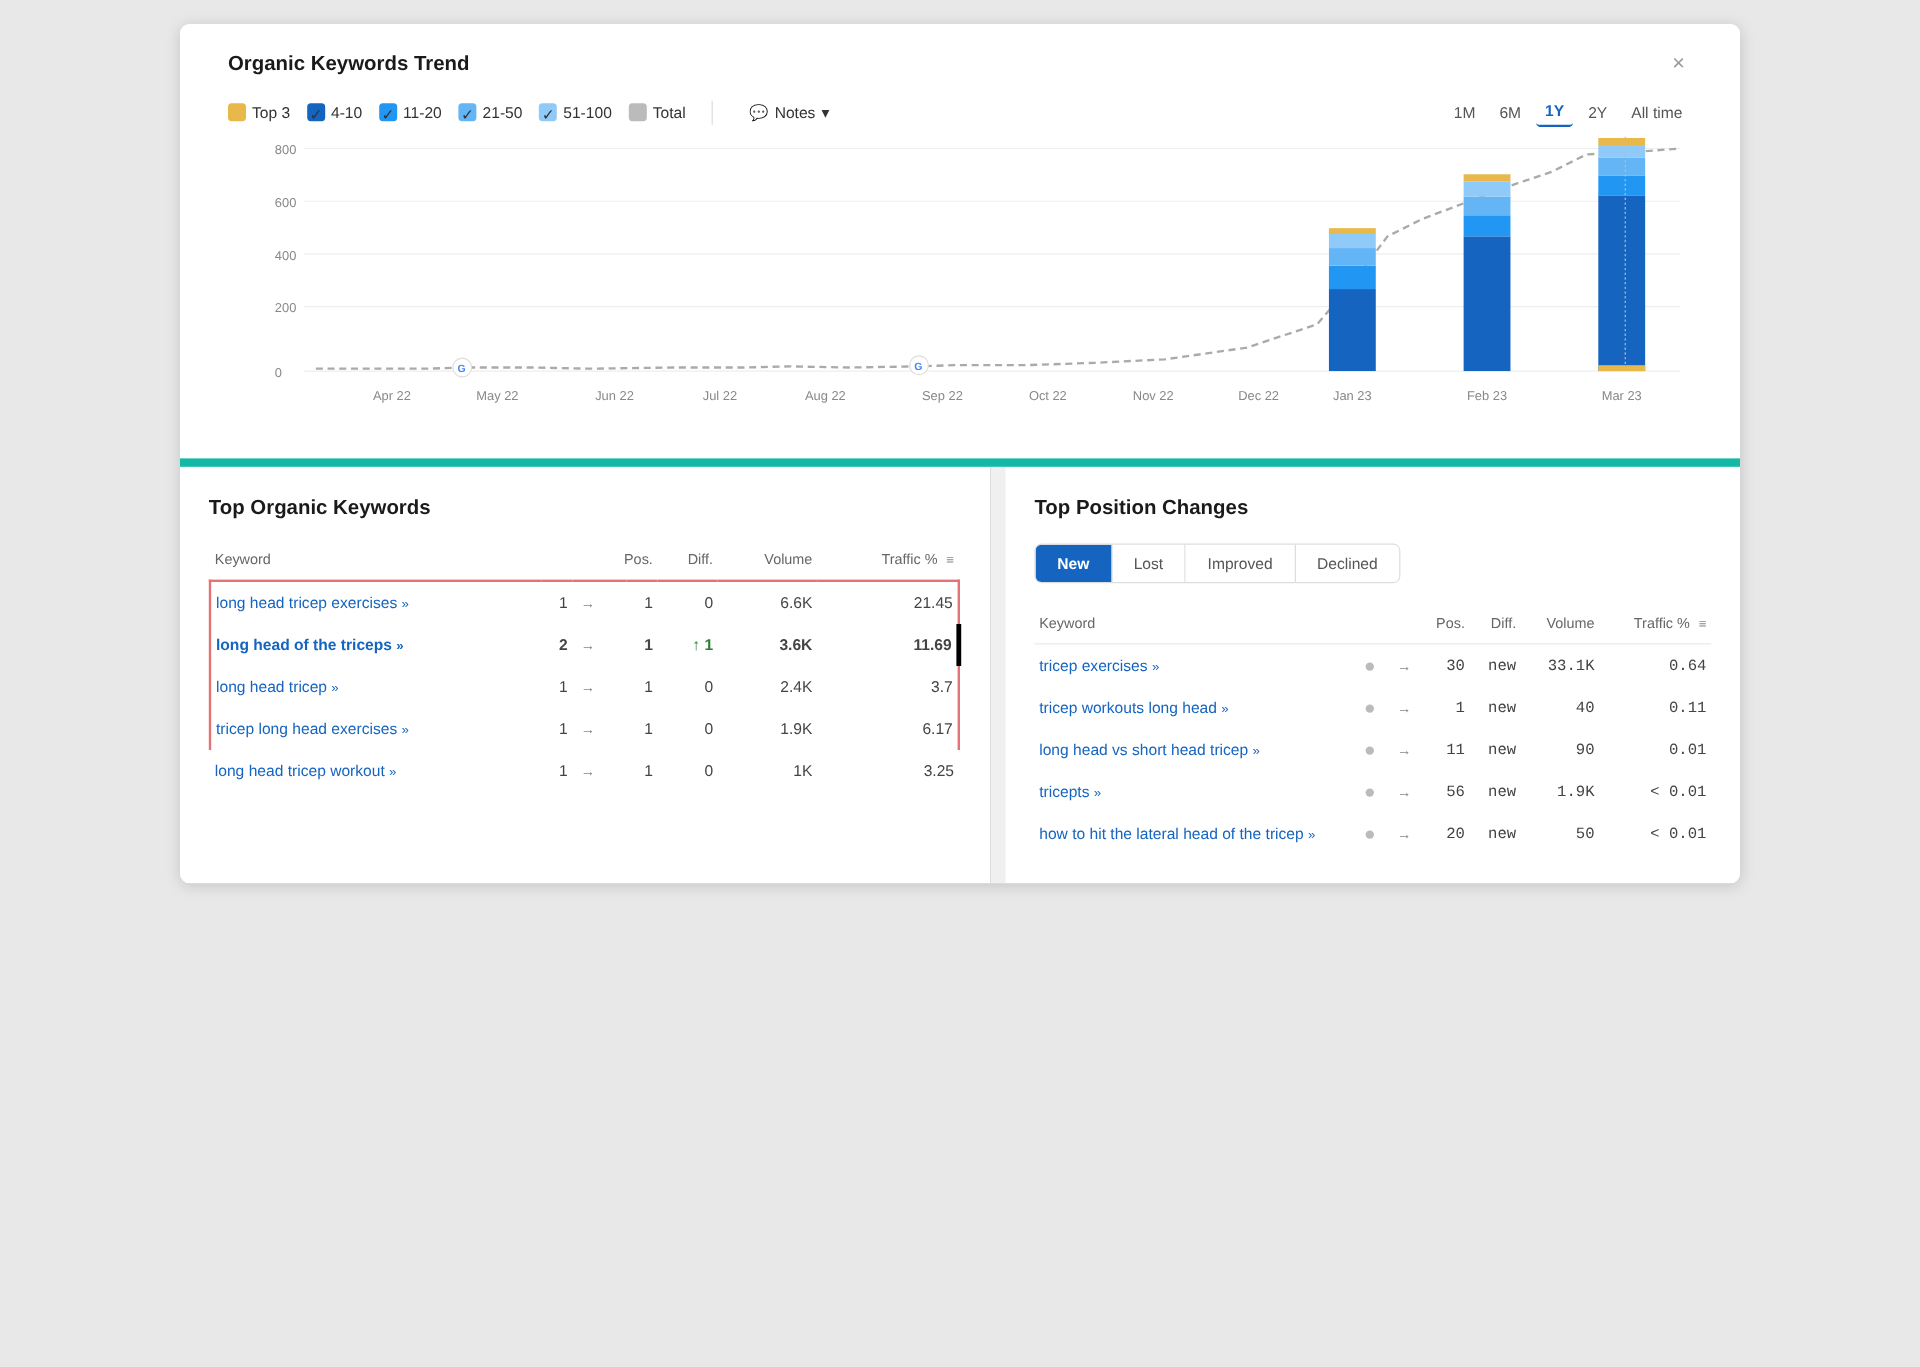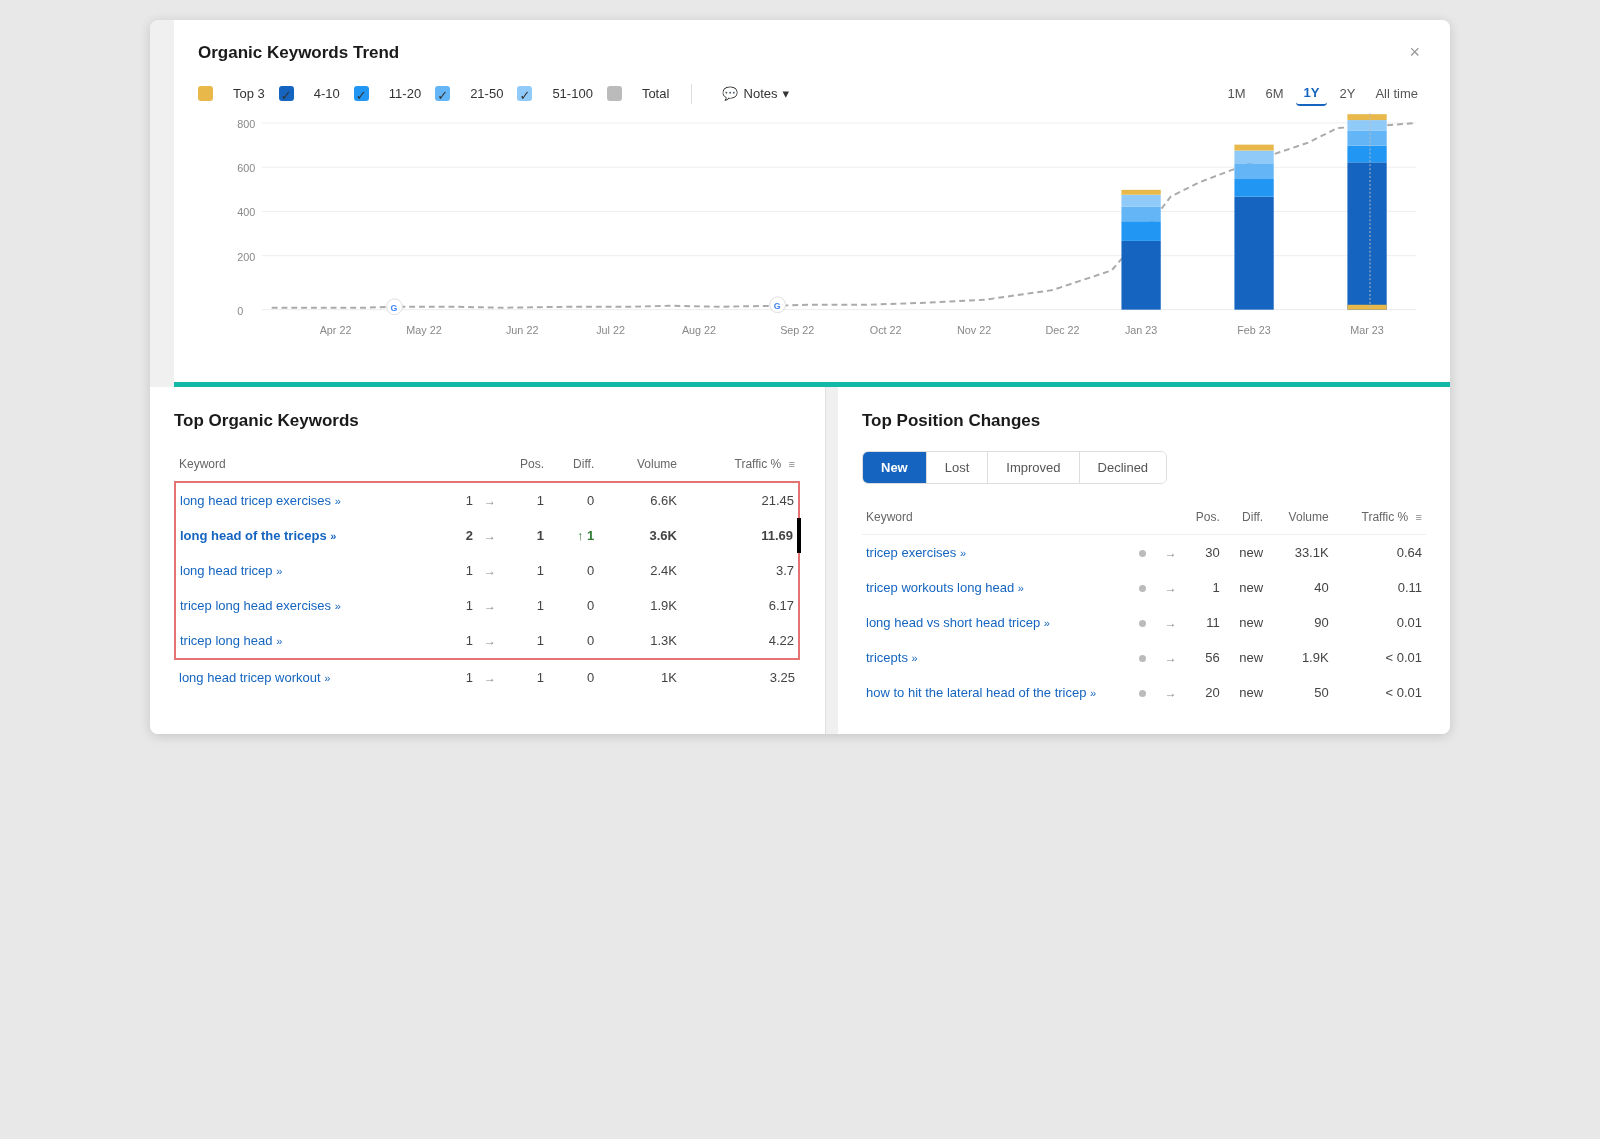--- a/index.html
+++ b/index.html
@@ -14,24 +14,23 @@
       background: #f0f0f0;
       border-radius: 8px;
       overflow: hidden;
       max-width: 1300px;
       margin: 0 auto;
       box-shadow: 0 2px 12px rgba(0,0,0,0.15);
     }
     
     .chart-section {
       background: #fff;
-      padding: 20px 24px 16px;
+      padding: 20px 40px 16px;
       position: relative;
-      border-bottom: 5px solid #14b8a6;
-      margin-left: 24px;
+      border-bottom: 7px solid #14b8a6;
     }
     .chart-header {
       display: flex;
       align-items: center;
       justify-content: space-between;
       margin-bottom: 16px;
     }
     .chart-title {
       font-size: 17px;
       font-weight: 700;
@@ -52,21 +51,21 @@
     }
     .legend-items {
       display: flex;
       align-items: center;
       gap: 14px;
       flex: 1;
     }
     .legend-item {
       display: flex;
       align-items: flex-end;
-      gap: 20px;
+      gap: 5px;
       font-size: 13px;
       color: #333;
     }
     .legend-checkbox {
       width: 15px;
       height: 15px;
       border-radius: 3px;
       display: inline-block;
       border: 2px solid transparent;
     }
@@ -201,21 +200,21 @@
       border-bottom: 1px solid #eee;
     }
     .pos-table th.right { text-align: right; }
     .pos-table td {
       padding: 10px 4px;
       vertical-align: middle;
       font-size: 13px;
       color: #444;
     }
     .pos-table td.keyword-cell { color: #1565c0; cursor: pointer; max-width: 200px; }
-    .pos-table td.right { text-align: right; }
+    .pos-table td.right { text-align: right; font-family: Liberation Mono, monospace; }
     .new-badge { color: #888; font-size: 12px; }
     .dot { display: inline-block; width: 7px; height: 7px; border-radius: 50%; background: #bbb; margin-right: 2px; }
     .divider { width: 1px; height: 20px; background: #ddd; margin: 0 8px; }
     .filter-icon { color: #888; font-size: 11px; cursor: pointer; margin-left: 4px; }
   </style>
 </head>
 <body>
 
 <div class="main-container">
 
@@ -375,29 +374,20 @@
       <td class="right">3.7</td>
     </tr>
             <tr style="border-left: 2px solid #e57373; border-right: 2px solid #e57373;">
       <td class="keyword-cell" style="max-width:160px; min-width:140px;">tricep long head exercises <span style="font-size:11px;">»</span></td>
       <td class="right pos-num">1</td>
       <td><span class="arrow-span">→</span></td>
       <td class="right pos-num">1</td>
       <td class="right" style="color:#444;">0</td>
       <td class="right">1.9K</td>
       <td class="right">6.17</td>
-    </tr>
-            <tr style="border-bottom: 2px solid #e57373; border-left: 2px solid #e57373; border-right: 2px solid #e57373;">
-      <td class="keyword-cell" style="max-width:160px; min-width:140px;">tricep long head <span style="font-size:11px;">»</span></td>
-      <td class="right pos-num">1</td>
-      <td><span class="arrow-span">→</span></td>
-      <td class="right pos-num">1</td>
-      <td class="right" style="color:#444;">0</td>
-      <td class="right">1.3K</td>
-      <td class="right">4.22</td>
     </tr>
             <tr>
       <td class="keyword-cell" style="max-width:160px; min-width:140px;">long head tricep workout <span style="font-size:11px;">»</span></td>
       <td class="right pos-num">1</td>
       <td><span class="arrow-span">→</span></td>
       <td class="right pos-num">1</td>
       <td class="right" style="color:#444;">0</td>
       <td class="right">1K</td>
       <td class="right">3.25</td>
     </tr>

